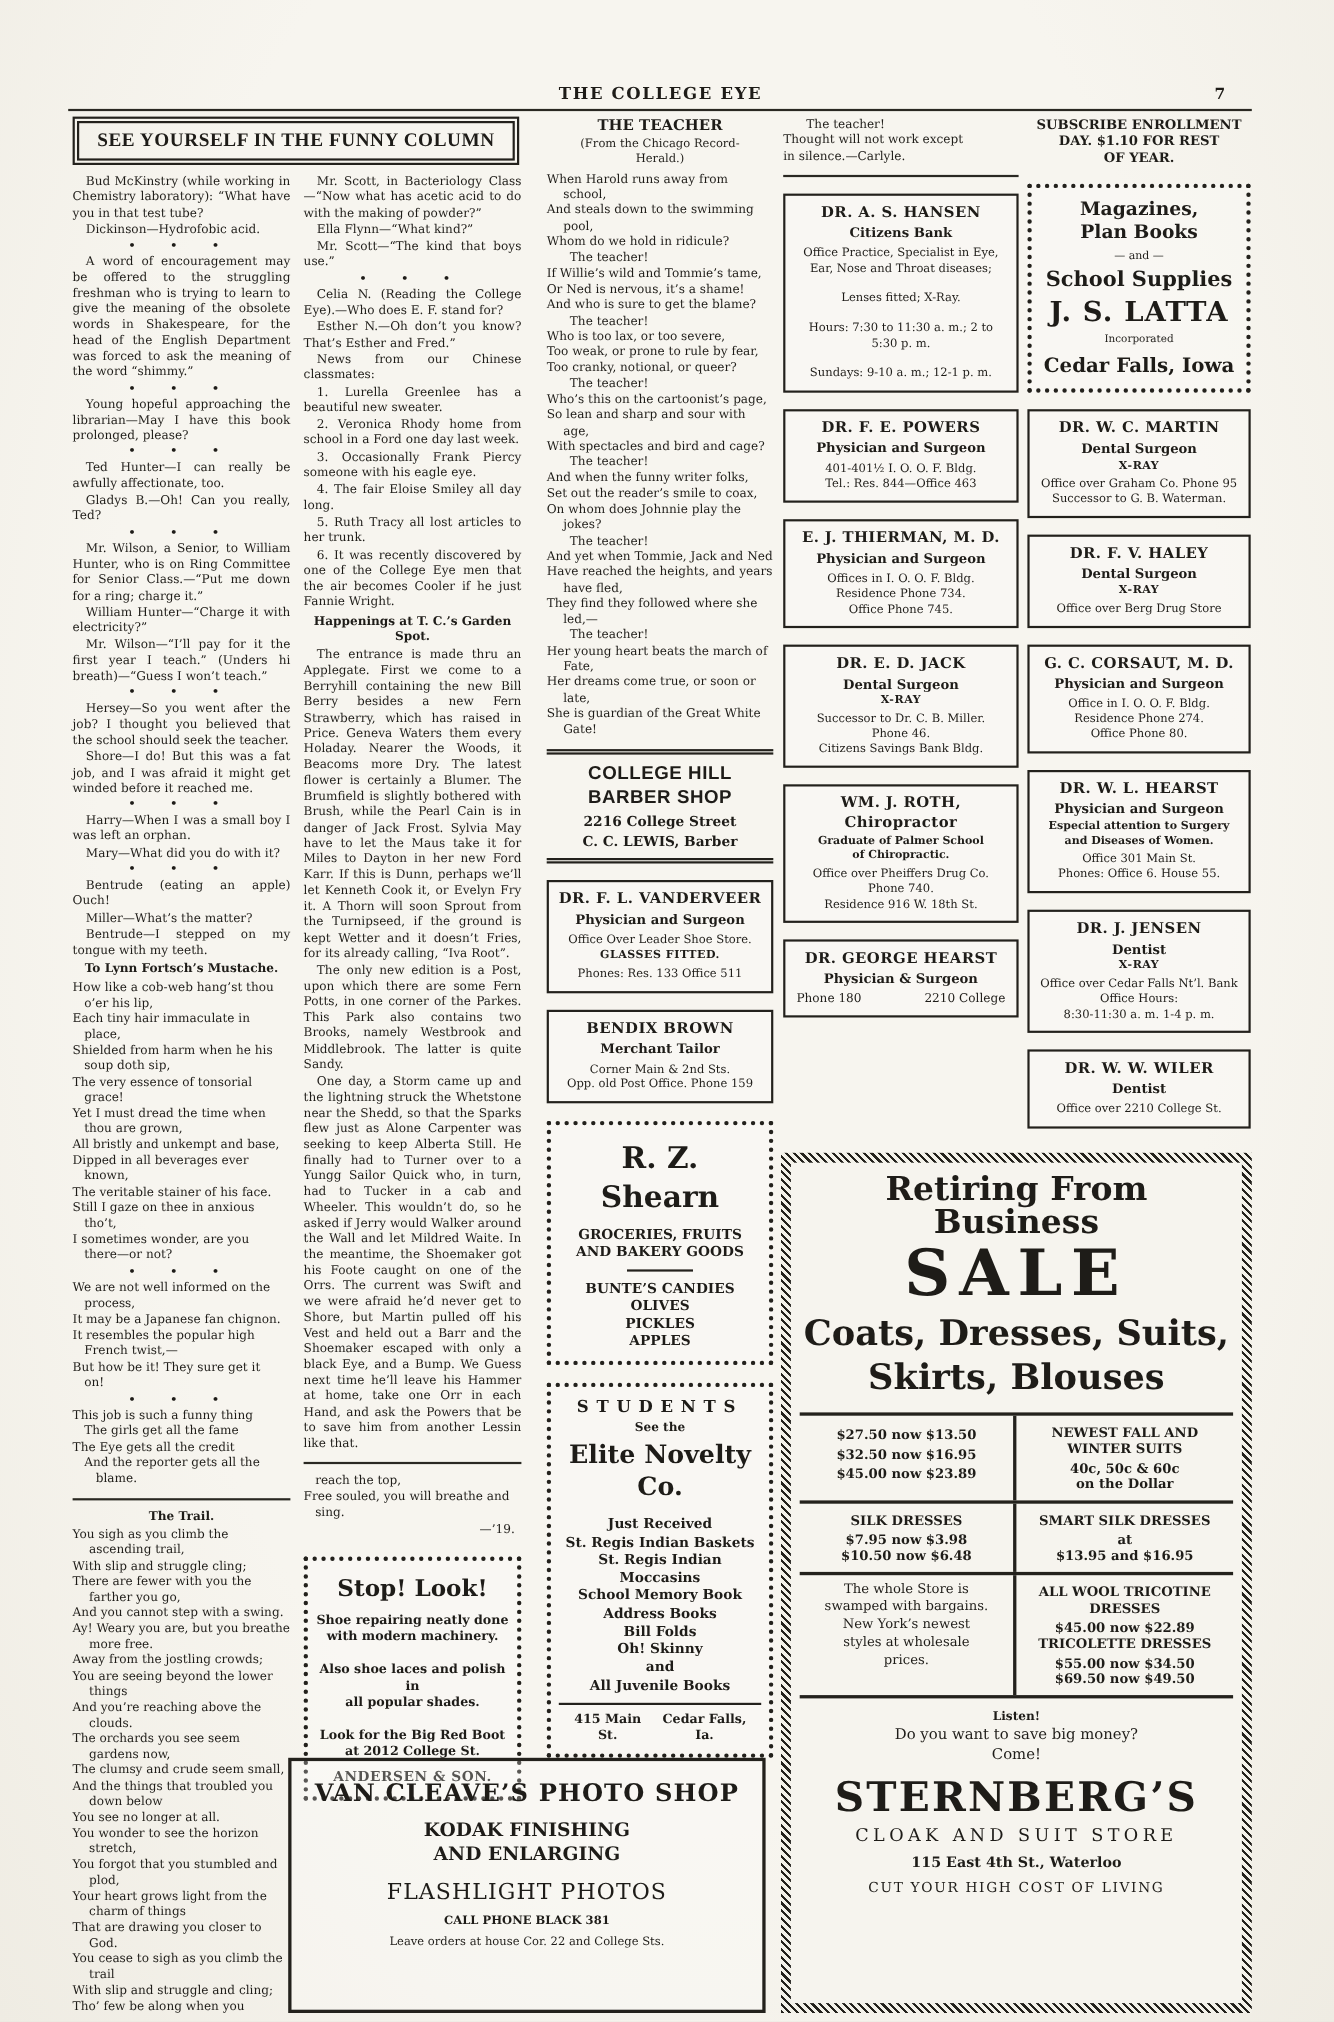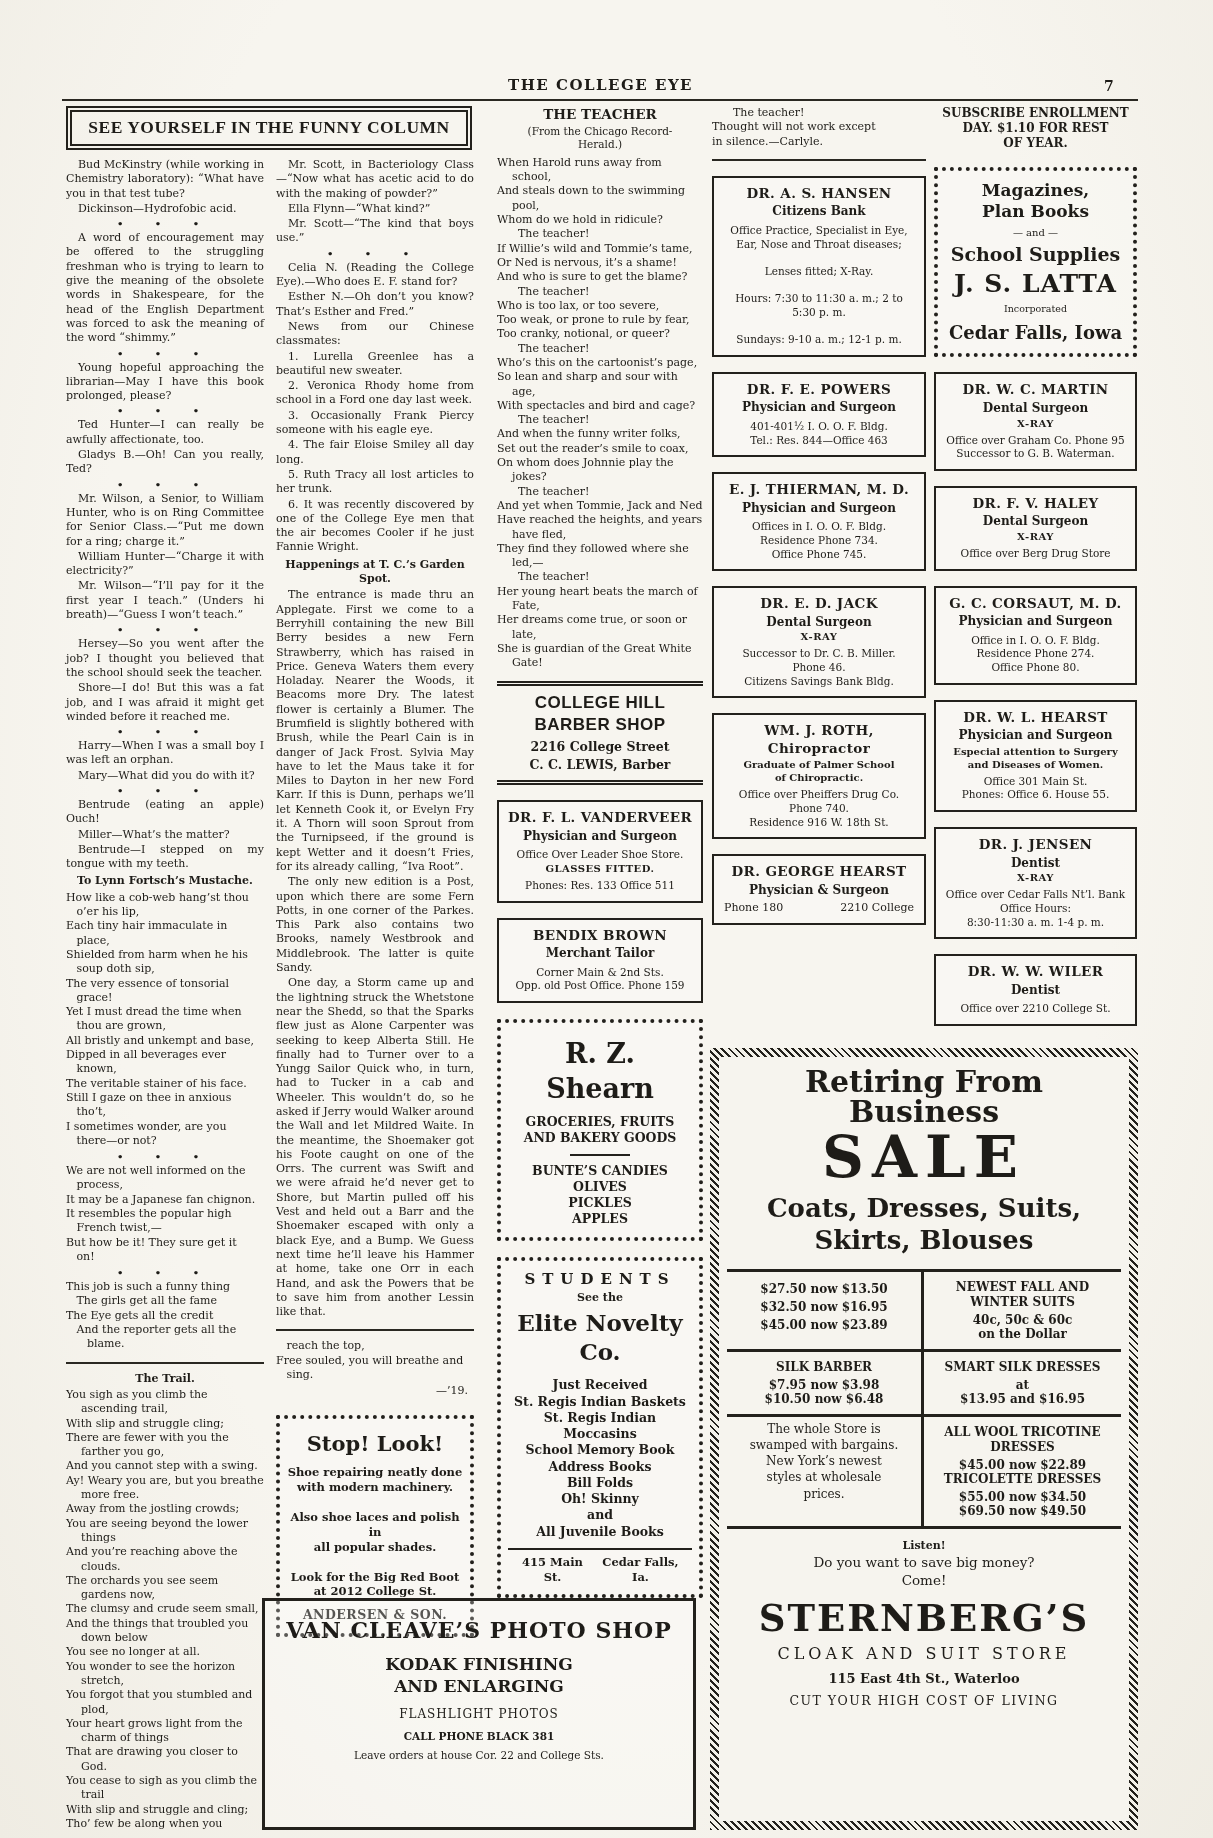--- a/index.html
+++ b/index.html
@@ -63,41 +63,41 @@
   .latta-name{font-weight:bold;font-size:25px;letter-spacing:1px;margin-top:2px;}
   .latta-inc{font-size:9.5px;margin-top:2px;}
   .latta-city{font-weight:bold;font-size:18px;margin-top:6px;}
   .subscribe{font-weight:bold;font-size:12px;text-align:center;white-space:pre-line;line-height:1.25;}
   
   .sale{position:absolute;left:710px;top:1048px;width:428px;height:782px;
         background:repeating-linear-gradient(45deg,#23211c 0 2px,#f3f1e9 2px 5px);padding:9px;box-sizing:border-box;}
   .sale-inner{background:#f6f4ee;width:100%;height:100%;box-sizing:border-box;padding:10px 8px 6px;text-align:center;}
   .sale-retiring{font-weight:bold;font-size:30px;line-height:1;}
   .sale-word{font-weight:bold;font-size:58px;letter-spacing:8px;line-height:1.05;}
-  .sale-items{font-weight:bold;font-size:26px;line-height:1.25;margin:4px 0 12px;white-space:pre-line;}
+  .sale-items{font-weight:bold;font-size:32px;line-height:1.25;margin:4px 0 12px;white-space:pre-line;}
   .sale-table{border-top:3px solid #23211c;}
   .sale-row{display:grid;grid-template-columns:1fr 1fr;border-bottom:3px solid #23211c;}
   .sale-cell{padding:8px 4px;font-size:12px;}
   .sale-cell:first-child{border-right:3px solid #23211c;}
   .sale-prices{font-weight:bold;white-space:pre-line;line-height:1.5;}
   .sale-h{font-weight:bold;white-space:pre-line;line-height:1.25;}
   .sale-sub{white-space:pre-line;font-weight:bold;margin-top:3px;}
   .sale-note{white-space:pre-line;line-height:1.35;padding:4px 10px;}
   .listen{font-weight:bold;font-size:11px;margin-top:10px;}
   .listen-q{font-size:13.5px;margin-top:2px;}
   .sternberg{font-weight:bold;font-size:37px;letter-spacing:2px;margin-top:8px;}
   .cloak{font-size:16px;letter-spacing:4px;margin-top:4px;}
   .stern-addr{font-weight:bold;font-size:13px;margin-top:8px;}
   .stern-cut{font-size:12.5px;letter-spacing:1.5px;margin-top:7px;}
   
   .vancleave{position:absolute;left:262px;top:1598px;width:434px;height:232px;border:3px solid #23211c;
              box-sizing:border-box;text-align:center;padding:16px 8px 0;background:rgba(255,255,255,.25);}
   .vc-name{font-weight:bold;font-size:22px;letter-spacing:1px;}
   .vc-kodak{font-weight:bold;font-size:17px;line-height:1.3;margin-top:10px;white-space:pre-line;}
-  .vc-flash{font-size:12px;margin-top:10px;letter-spacing:1px;}
+  .vc-flash{font-size:20px;margin-top:10px;letter-spacing:1px;}
   .vc-phone{font-weight:bold;font-size:10.5px;margin-top:9px;}
   .vc-leave{font-size:10.5px;margin-top:7px;}
 </style>
 </head>
 <body>
 
 <div class="page">
 
   <div class="masthead">THE COLLEGE EYE</div>
   <div class="pageno">7</div>
@@ -475,21 +475,21 @@
 $45.00 now $23.89</div>
           <div class="sale-cell">
             <div class="sale-h">NEWEST FALL AND
 WINTER SUITS</div>
             <div class="sale-sub">40c, 50c &amp; 60c
 on the Dollar</div>
           </div>
         </div>
         <div class="sale-row">
           <div class="sale-cell">
-            <div class="sale-h">SILK BARBER</div>
+            <div class="sale-h">SILK DRESSES</div>
             <div class="sale-sub">$7.95 now $3.98
 $10.50 now $6.48</div>
           </div>
           <div class="sale-cell">
             <div class="sale-h">SMART SILK DRESSES</div>
             <div class="sale-sub">at
 $13.95 and $16.95</div>
           </div>
         </div>
         <div class="sale-row">

